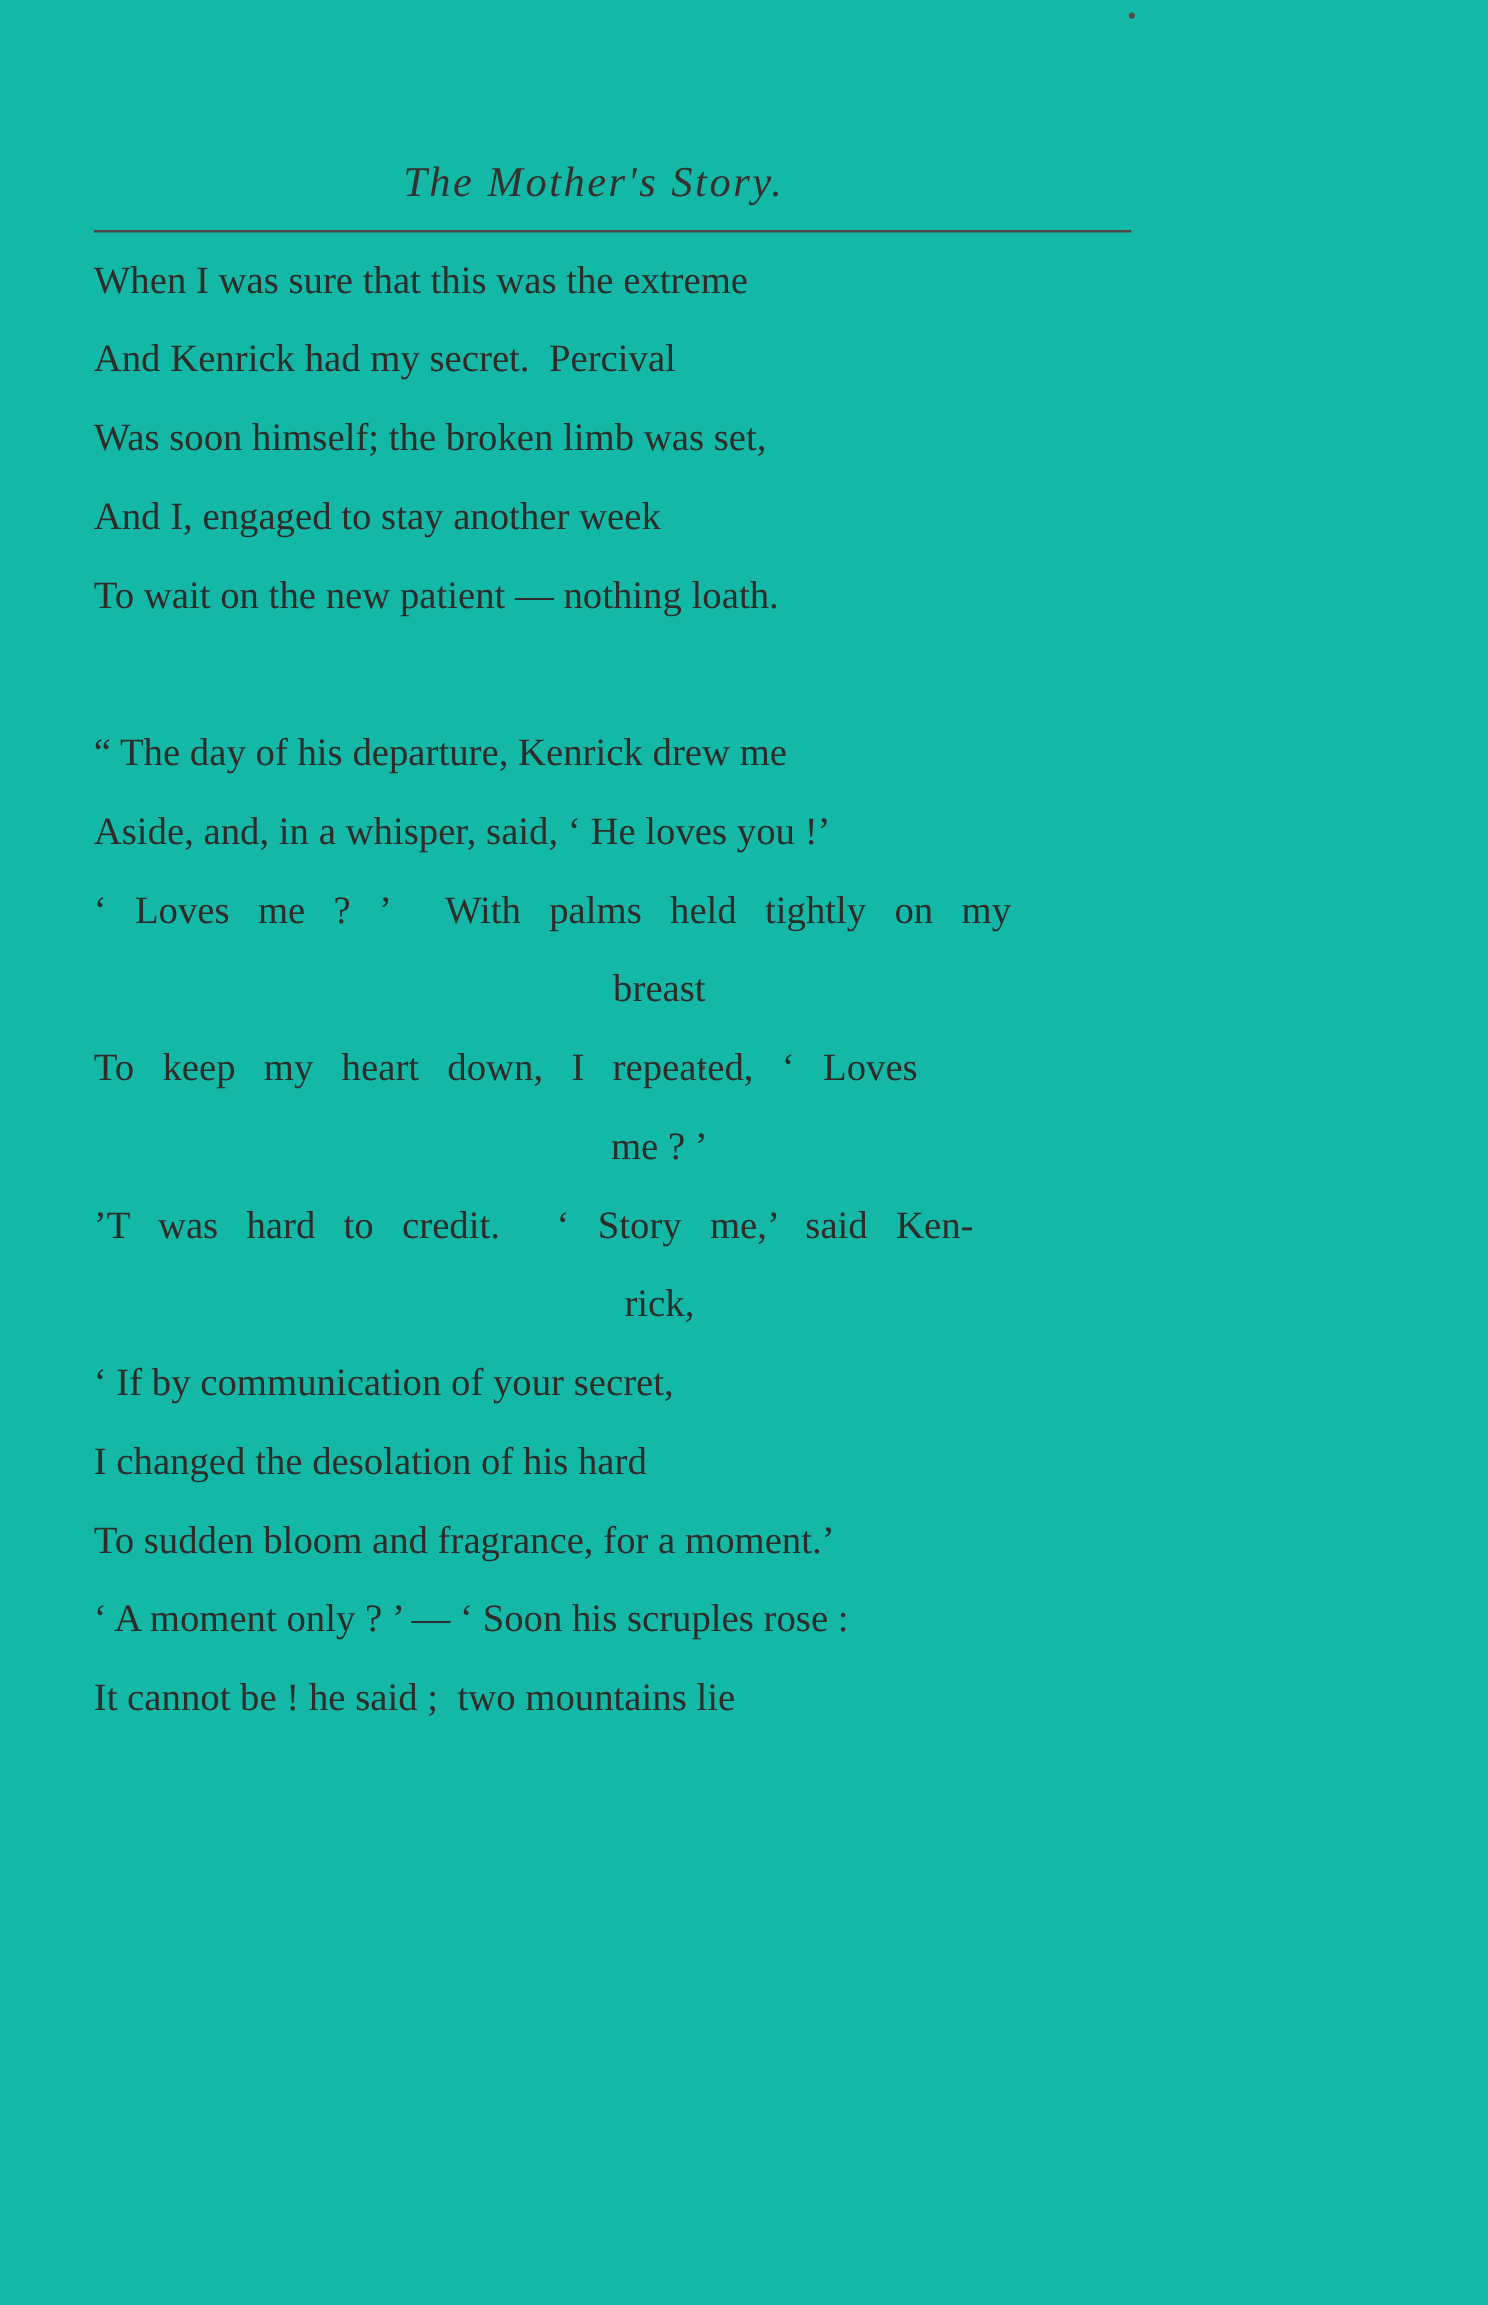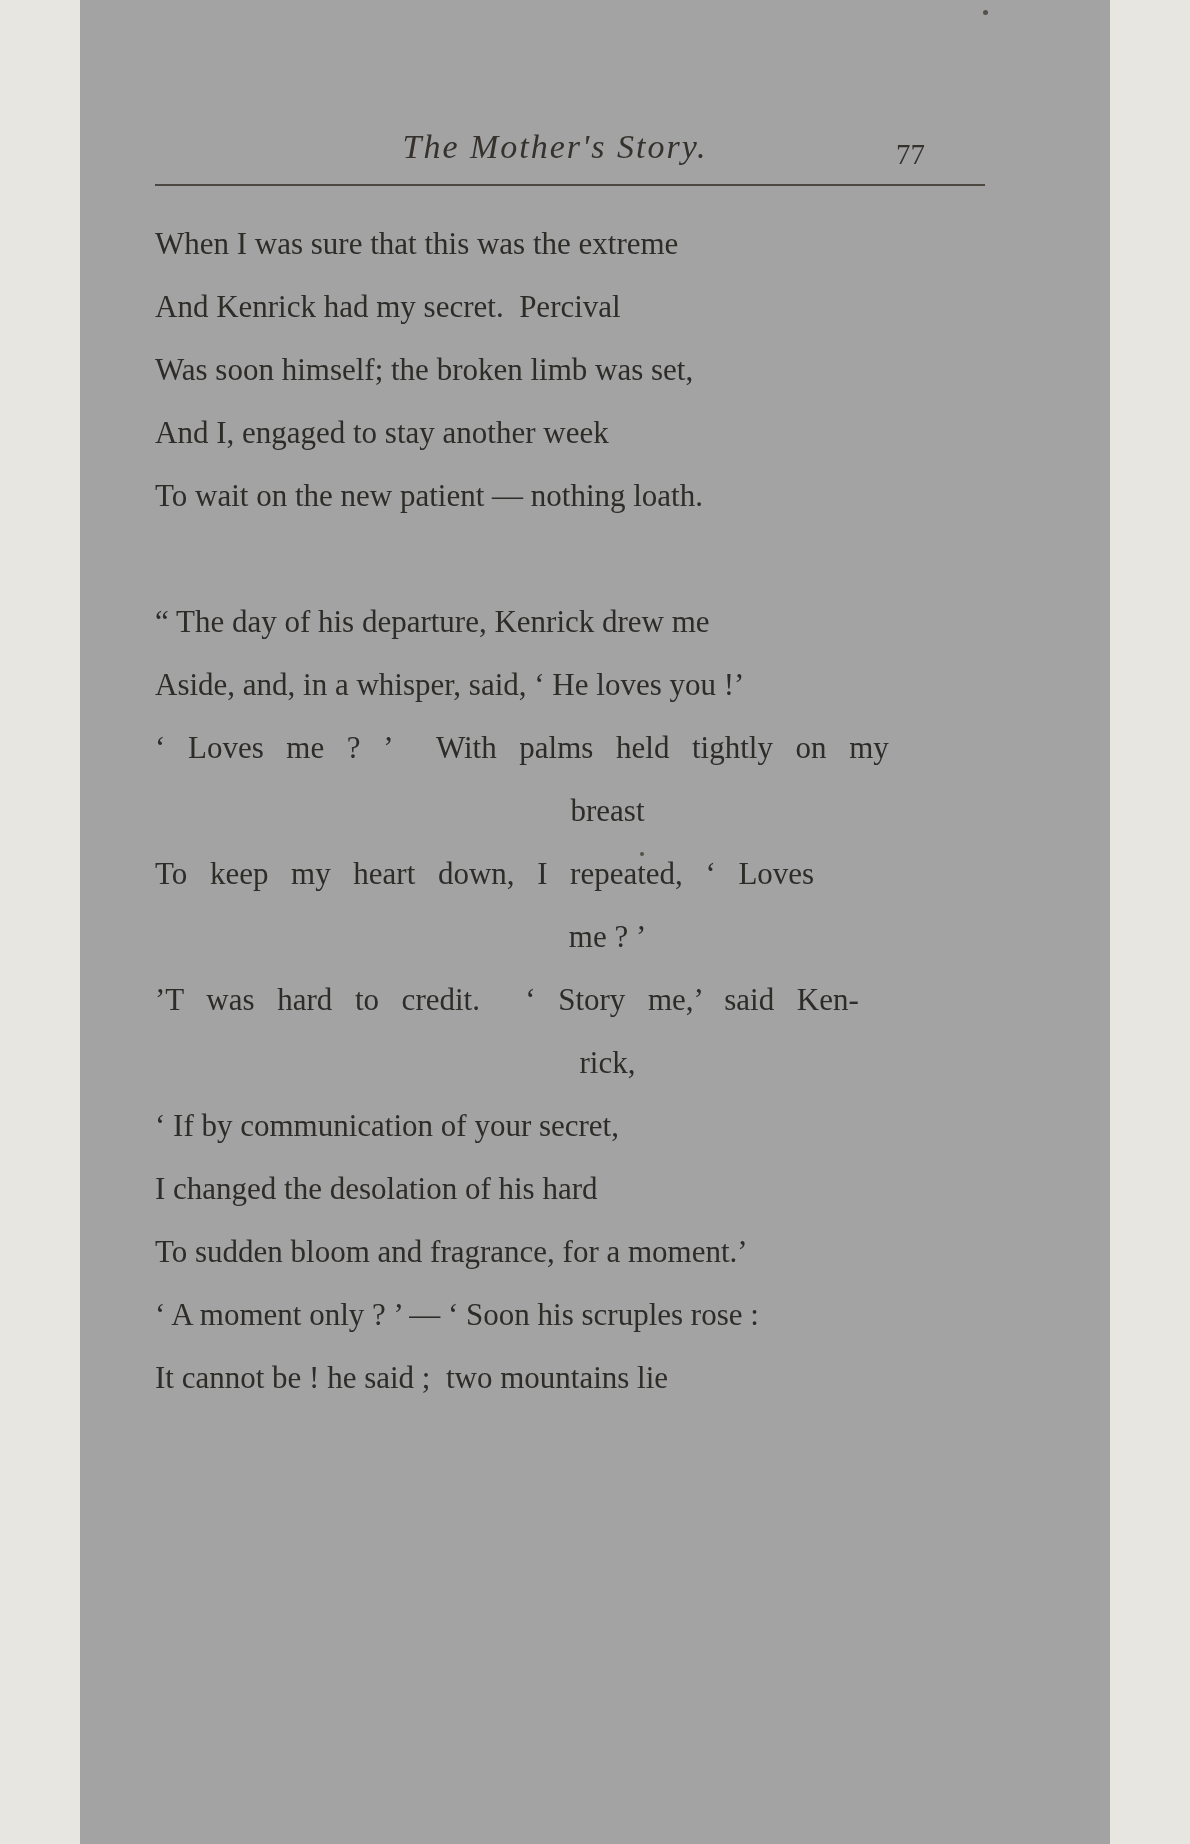--- a/index.html
+++ b/index.html
@@ -2,24 +2,24 @@
 <html><head>
 <meta charset="utf-8">
 <style>
   html, body {
     margin: 0;
     padding: 0;
     background: #e8e6e1;
   }
   .page {
     position: relative;
-    width: 1030px;
+    width: 1190px;
     height: 1844px;
     margin: 0 auto;
-    background: #a3a3a3;
+    background: #14b8a6;
     overflow: hidden;
     font-family: "Liberation Serif", "DejaVu Serif", serif;
     color: #2e2c29;
   }
   .header-title {
     position: absolute;
     top: 128px;
     left: 75px;
     width: 800px;
     text-align: center;
@@ -43,21 +43,21 @@
   .header-rule {
     position: absolute;
     top: 184px;
     left: 75px;
     width: 830px;
     height: 2px;
     background: #4c4841;
   }
   .poem {
     position: absolute;
-    top: 212px;
+    top: 192px;
     left: 75px;
     width: 795px;
   }
   .line {
     height: 63px;
     line-height: 63px;
     font-size: 31px;
     white-space: pre;
     color: #2e2c29;
   }
@@ -82,23 +82,20 @@
 </head>
 <body>
 
 <div class="page">
 
   <div class="ink-speck speck-1"></div>
   <div class="ink-speck speck-2"></div>
 
   <div class="header-title">The Mother's Story.</div>
 
-  <div class="page-number">
-    <span>77</span>
-  </div>
 
   <div class="header-rule"></div>
 
   <div class="poem">
       <div class="line normal">When I was sure that this was the extreme</div>
       <div class="line normal">And Kenrick had my secret.  Percival</div>
       <div class="line normal">Was soon himself; the broken limb was set,</div>
       <div class="line normal">And I, engaged to stay another week</div>
       <div class="line normal">To wait on the new patient — nothing loath.</div>
       <div class="line stanza-start">“ The day of his departure, Kenrick drew me</div>

